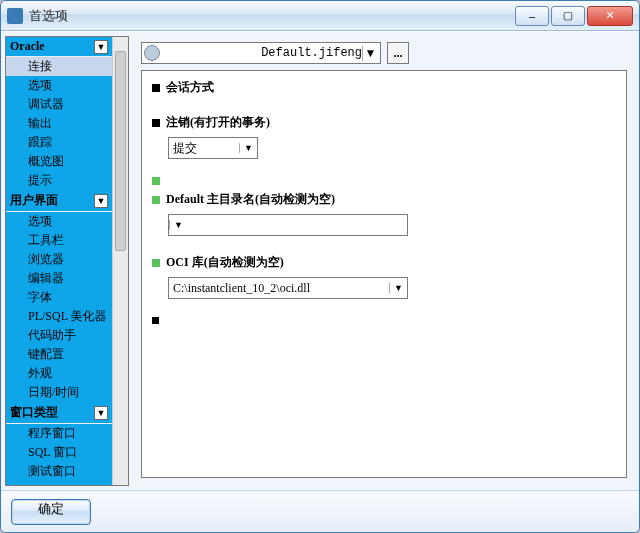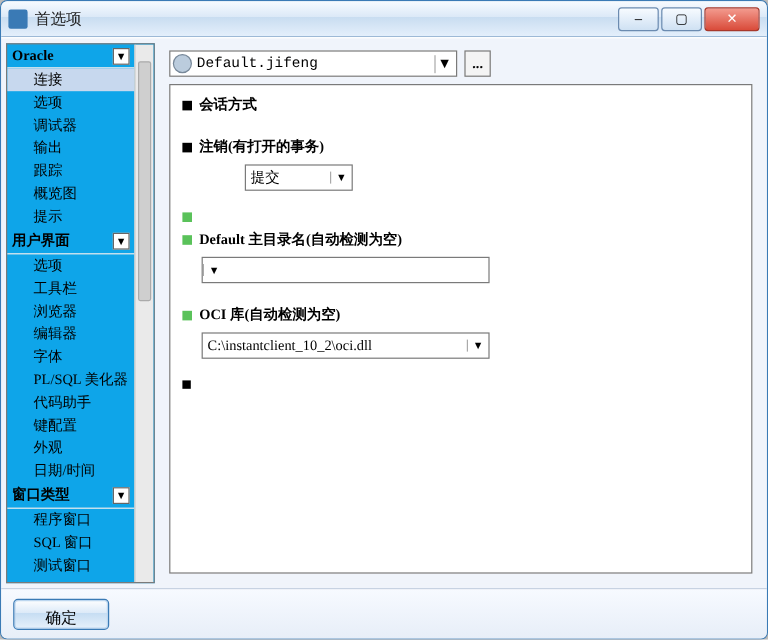--- a/index.html
+++ b/index.html
@@ -28,42 +28,42 @@
   .cat-head .dd { border:1px solid #666; width:14px; height:14px; background:#fff;
     display:flex; align-items:center; justify-content:center; font-size:9px;}
   .cat-items { }
   .cat-item { padding:1px 4px 1px 22px; cursor:default; white-space:nowrap; }
   .cat-item.selected { background:#c7d8ee; }
   .mainpane { flex:1; margin:4px 4px 4px 4px; background:#f0f4fb; display:flex; flex-direction:column; }
   .toprow { display:flex; align-items:center; gap:6px; padding:6px 8px; }
   .profile-select { flex:0 0 240px; height:22px; border:1px solid #7a7a7a; background:#fff;
     display:flex; align-items:center; padding:0 2px; }
   .profile-select .picon { width:16px; height:16px; background:#bcd; border-radius:50%; margin-right:4px; border:1px solid #789;}
-  .profile-select .ptxt { flex:1; font-family:"Courier New",monospace; font-size:12px; }
+  .profile-select .ptxt { flex:1; font-family:"Courier New",monospace; font-size:12px;text-align:right; }
   .profile-select .parrow { width:16px; text-align:center; border-left:1px solid #aaa; }
   .ellipsis-btn { width:22px; height:22px; border:1px solid #7a7a7a; background:#f4f4f4;
     display:flex; align-items:center; justify-content:center; font-weight:bold; }
   .settings-box { flex:1; margin:0 8px 8px 8px; border:1px solid #7a7a7a; background:#fff;
     overflow:auto; padding:8px 10px; }
   .section { margin-bottom:18px; }
   .section-h { display:flex; align-items:center; gap:6px; font-weight:bold; margin-bottom:6px;text-align:right;}
   .sq { width:8px; height:8px; background:#000; display:inline-block; }
   .sq.green { background:#5ac25a; }
   .sq.small { width:7px; height:7px; background:#000;}
   .field-row { margin:2px 0 6px 16px; }
   .combo { display:flex; align-items:center; border:1px solid #7a7a7a; background:#fff;
     height:22px; width:240px; }
-  .combo.small { width:90px;margin-left:36px; }
+  .combo.small { width:90px; }
   .combo .ctxt { flex:1; padding:0 4px; font-family:"SimSun"; font-size:12px; white-space:nowrap; overflow:hidden;}
   .combo .carrow { width:18px; text-align:center; border-left:1px solid #aaa; font-size:9px;}
   .footer { height:42px; border-top:1px solid #c7d2e2; background:linear-gradient(#f7faff,#e7eef8);
     display:flex; align-items:center; padding:0 10px;}
   .ok-btn { width:80px; height:26px; border:1px solid #3a7ab5; border-radius:4px;
     background:linear-gradient(#fefeff,#dceaf8 45%,#c6ddf3 46%,#e7f1fb);
-    display:flex; align-items:flex-end; justify-content:center; font-family:"Microsoft YaHei","SimSun";
+    display:flex; align-items:flex-start; justify-content:center; font-family:"Microsoft YaHei","SimSun";
     font-size:13px; box-shadow:0 0 0 1px #bcd6ef inset;}
   .mono { font-family:"Courier New",monospace; }
   .scrollbar-fake { position:absolute; right:0; top:0; bottom:0; width:16px;
     background:#eaeaea; border-left:1px solid #ccc; }
   .scrollbar-fake .thumb{ position:absolute; left:2px; right:2px; top:14px; height:200px;
     background:#cfcfcf; border:1px solid #aaa; border-radius:2px;}
   .sidebar-inner{ padding-right:16px;}
 </style>
 </head>
 <body>

